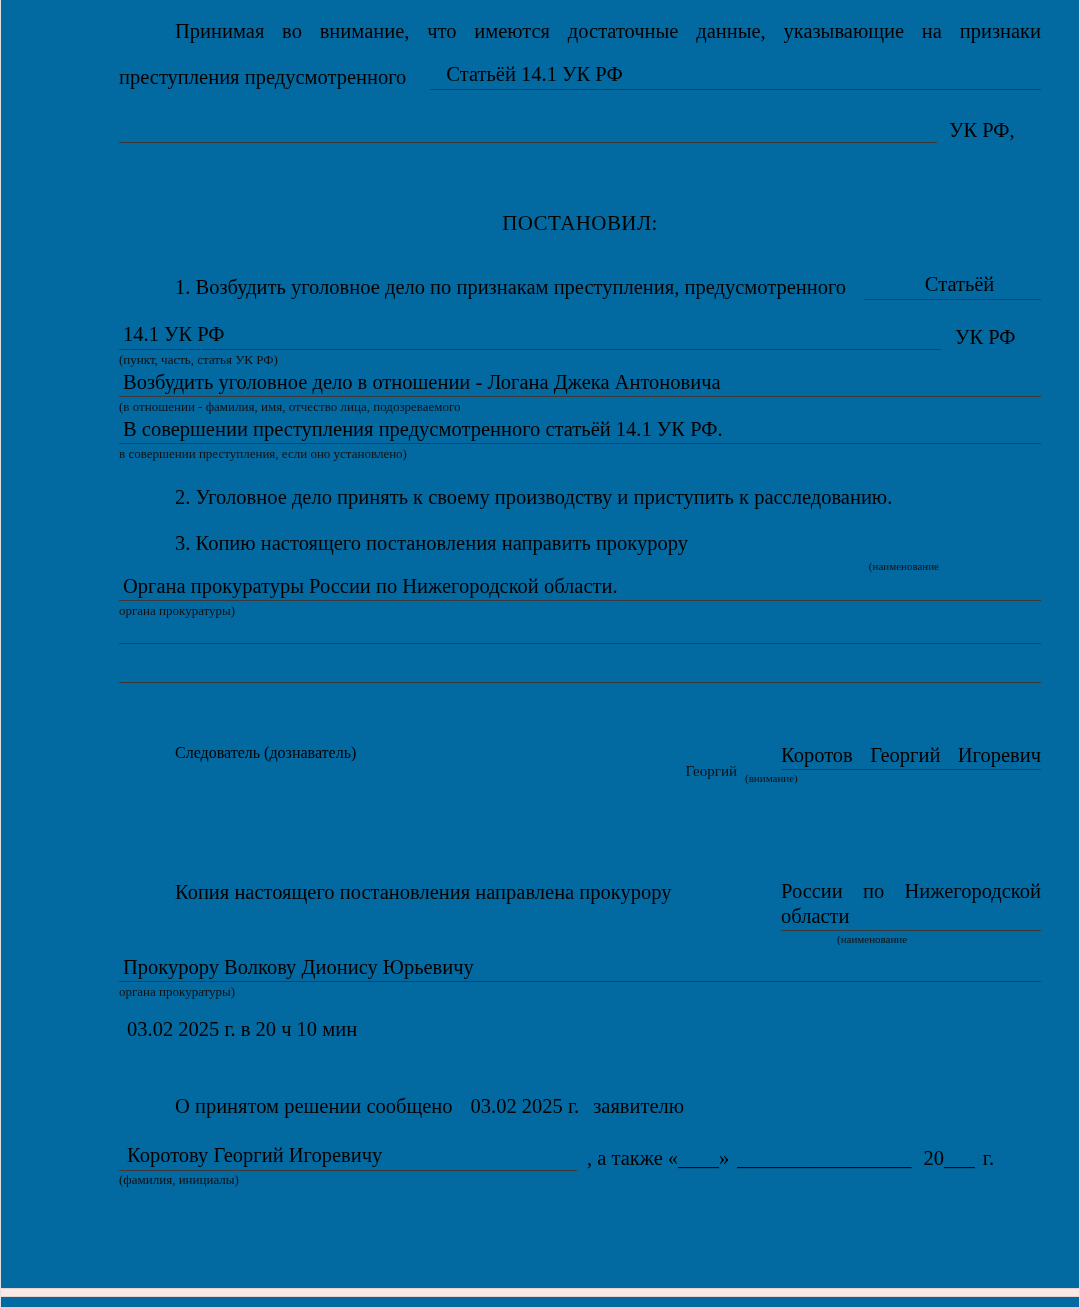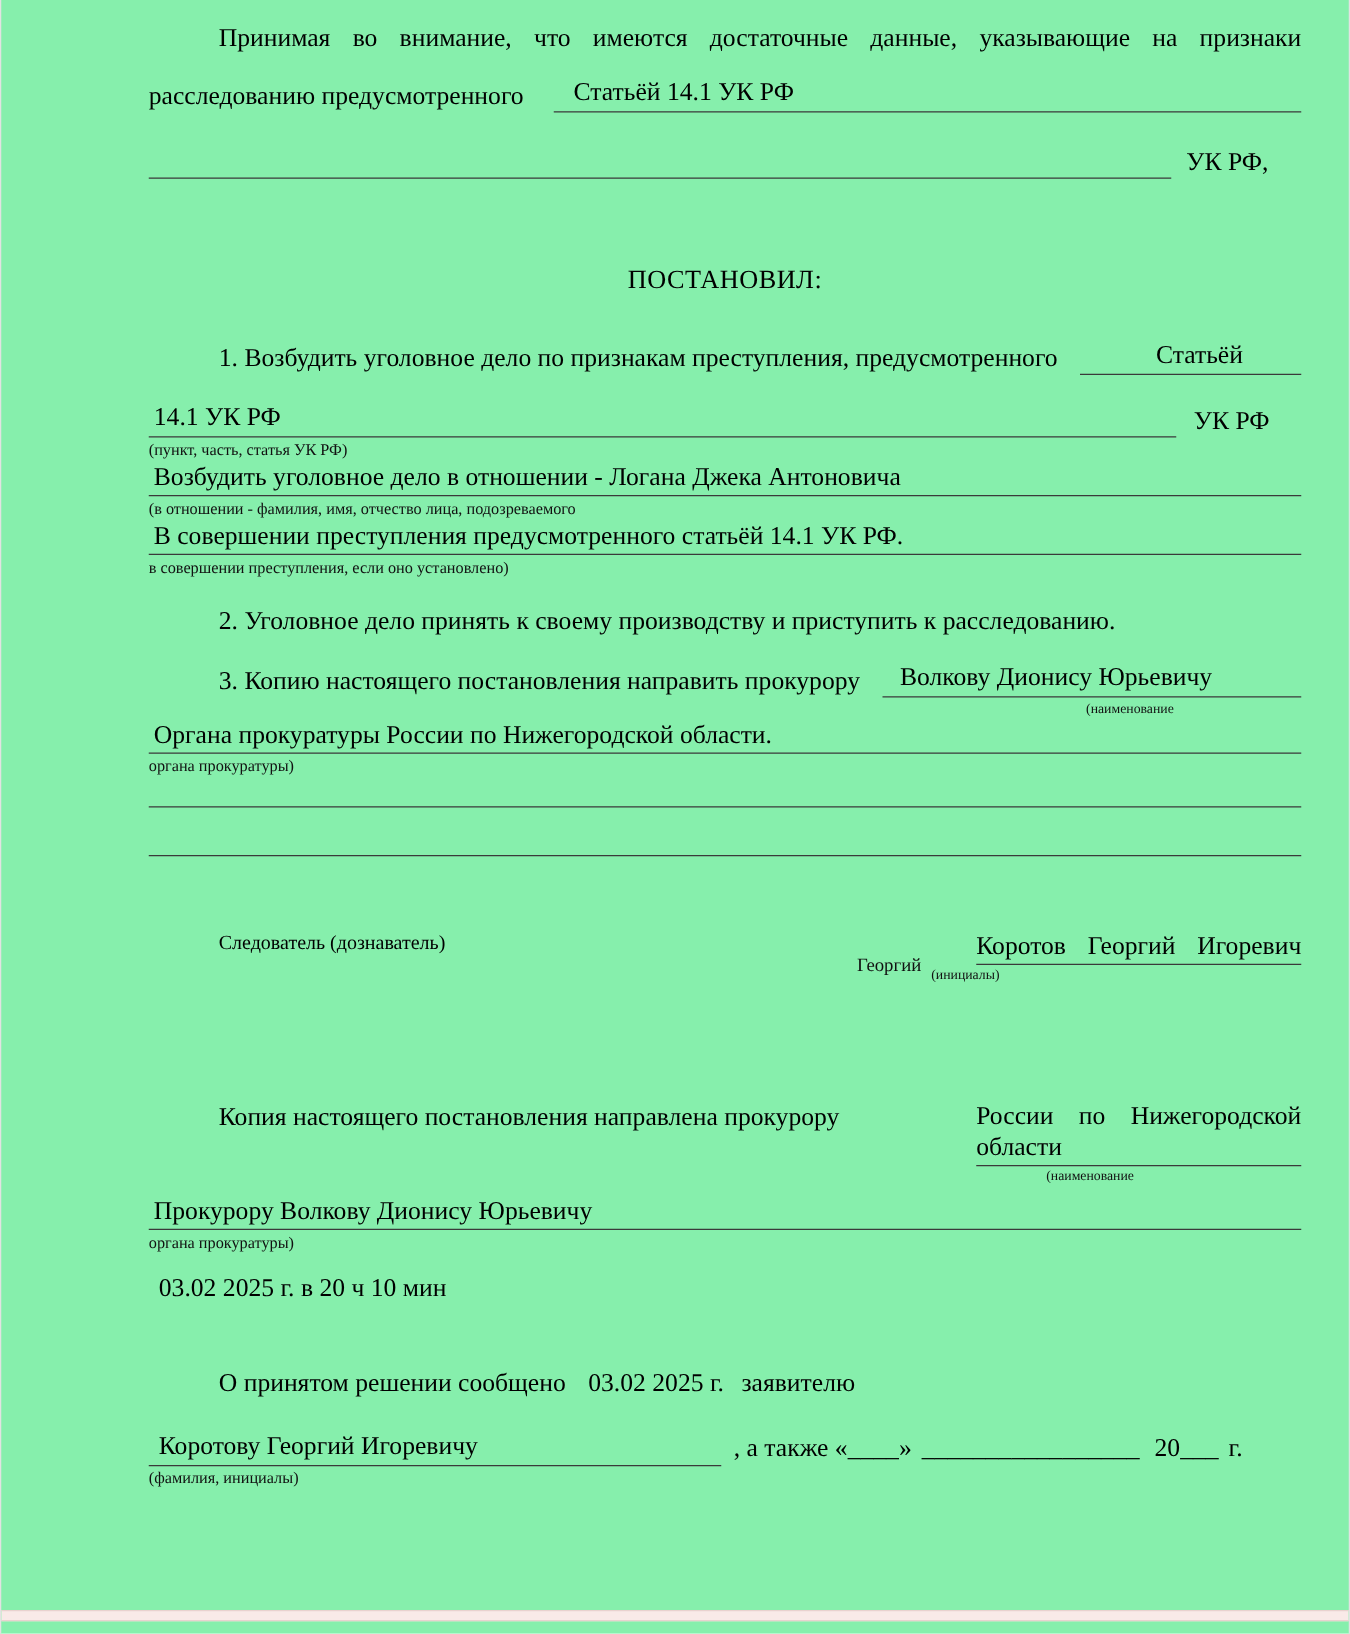--- a/index.html
+++ b/index.html
@@ -9,21 +9,21 @@
     background: #ffffff;
   }
   body {
     font-family: "Liberation Serif", "DejaVu Serif", serif;
     color: #000000;
   }
   .page {
     position: relative;
     width: 1080px;
     height: 1307px;
-    background: #86efac;
+    background: #0369a1;
     border-left: 1px solid #e2e2e2;
     border-right: 1px solid #e2e2e2;
     box-sizing: border-box;
     overflow: hidden;
   }
   .doc {
     position: absolute;
     left: 118px;
     top: 0;
     width: 922px;
@@ -130,21 +130,21 @@
 <div class="page">
   <div class="doc">
 
     <div style="height:18px"></div>
 
     <div class="body-text indent justify" style="width:922px;">Принимая во внимание, что имеются достаточные данные, указывающие на признаки</div>
 
     <div style="height:18px"></div>
 
     <div class="row">
-      <span class="body-text" style="white-space:nowrap;">расследованию предусмотренного</span>
+      <span class="body-text" style="white-space:nowrap;">преступления предусмотренного</span>
       <span style="width:24px; flex:0 0 24px;"></span>
       <span class="field grow" style="padding-left:16px; padding-bottom:2px;">Статьёй 14.1 УК РФ</span>
     </div>
 
     <div style="height:26px"></div>
 
     <div class="row">
       <span class="field" style="width:818px; padding-bottom:2px; min-height:24px;"></span>
       <span class="body-text" style="padding-left:12px; white-space:nowrap;">УК РФ,</span>
     </div>
@@ -183,21 +183,20 @@
 
     <div class="caption" style="margin-top:3px;">в совершении преступления, если оно установлено)</div>
 
     <div style="height:22px"></div>
     <div class="body-text" style="padding-left:56px;">2. Уголовное дело принять к своему производству и приступить к расследованию.</div>
 
     <div style="height:20px"></div>
 
     <div class="row">
       <span class="body-text" style="white-space:nowrap; padding-left:56px;">3. Копию настоящего постановления направить прокурору</span>
-      <span class="field grow" style="margin-left:18px; padding-left:14px; padding-bottom:2px;">Волкову Дионису Юрьевичу</span>
     </div>
 
     <div class="row" style="justify-content:flex-end; margin-top:3px;">
       <span class="caption-right" style="margin-right:102px;">(наименование</span>
     </div>
 
     <div style="height:2px"></div>
 
     <div class="field-block" style="padding-left:4px;">Органа прокуратуры России по Нижегородской области.</div>
 
@@ -212,21 +211,21 @@
 
     <div class="row-top">
       <span class="sig-label" style="padding-left:56px; white-space:nowrap;">Следователь (дознаватель)</span>
       <span class="grow"></span>
       <span style="display:block; width:300px;">
         <span class="field-wrap" style="display:block;">
           <span>Коротов</span>
           <span>Георгий</span>
           <span>Игоревич</span>
         </span>
-        <span class="caption-right" style="display:block; padding-left:4px; margin-top:2px;">(инициалы)</span>
+        <span class="caption-right" style="display:block; padding-left:4px; margin-top:2px;">(внимание)</span>
       </span>
     </div>
     <div style="position:relative;">
       <span class="sig-hand" style="position:absolute; right:304px; top:-23px;">Георгий</span>
     </div>
 
     <div style="height:94px"></div>
 
     <div class="row-top">
       <span class="body-text" style="padding-left:56px; white-space:nowrap;">Копия настоящего постановления направлена прокурору</span>

